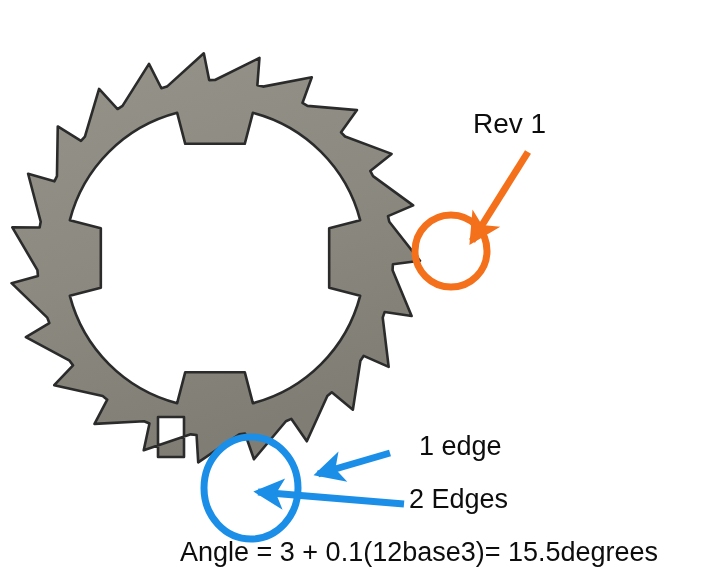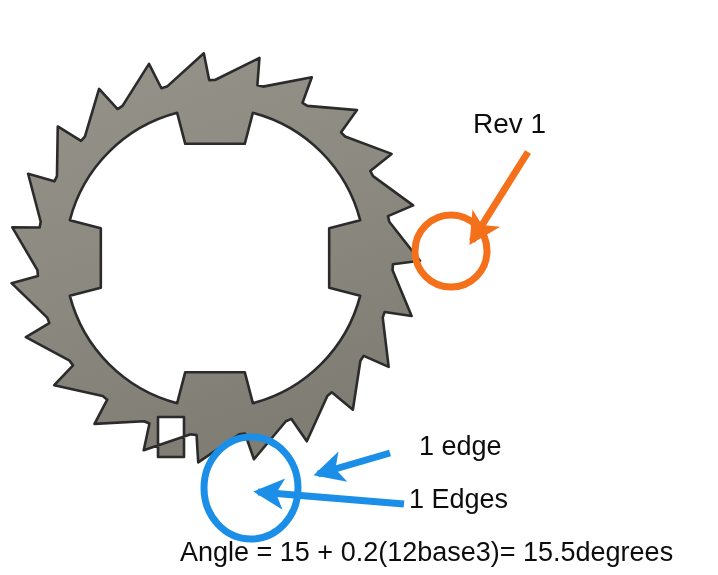--- a/index.html
+++ b/index.html
@@ -94,17 +94,17 @@
       <ellipse id="edge-circle" cx="251" cy="484" rx="47" ry="51" fill="none" stroke="#1B8FE8" stroke-width="7"></ellipse>
       <line id="one-edge-arrow" x1="390" y1="449" x2="318" y2="470" stroke="#1B8FE8" stroke-width="7" stroke-linecap="butt" marker-end="url(#arrowBlue)"></line>
       <line id="two-edges-arrow" x1="404" y1="500" x2="258" y2="488" stroke="#1B8FE8" stroke-width="7" stroke-linecap="butt" marker-end="url(#arrowBlue)"></line>
     </g>
   </svg>
 
   <div class="anno-text" id="label-rev1">Rev 1</div>
 
   <div class="anno-text" id="label-one-edge">1 edge</div>
 
-  <div class="anno-text" id="label-two-edges">1 Edges</div>
+  <div class="anno-text" id="label-two-edges">2 Edges</div>
 
-  <div class="anno-text" id="label-angle-formula">Angle = 15 + 0.2(12base3)= 15.5degrees</div>
+  <div class="anno-text" id="label-angle-formula">Angle = 3 + 0.1(12base3)= 15.5degrees</div>
 
 </div>
 
 </body></html>

